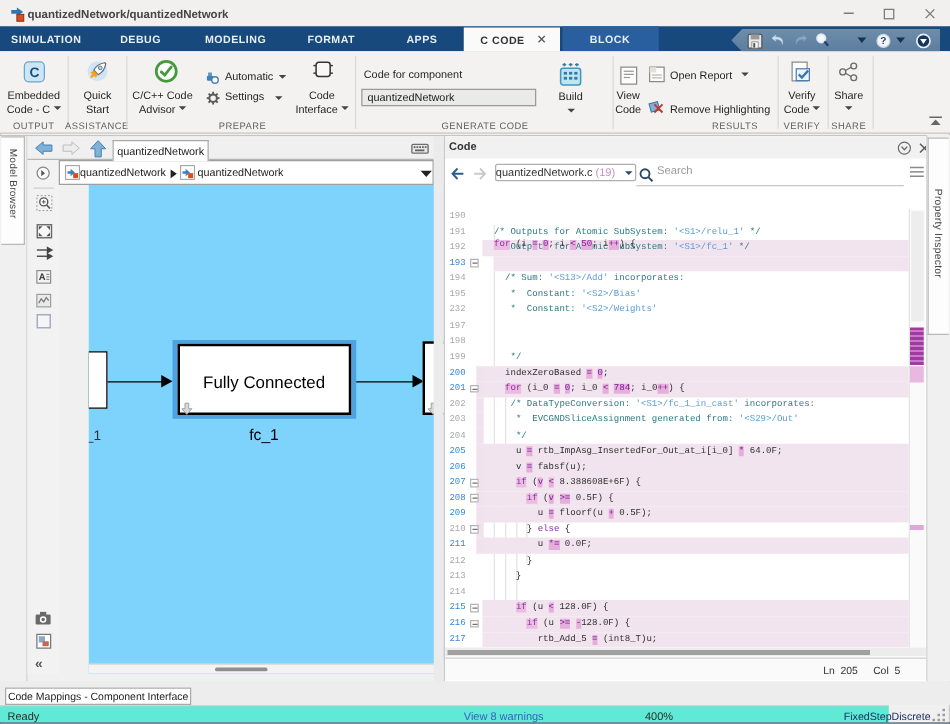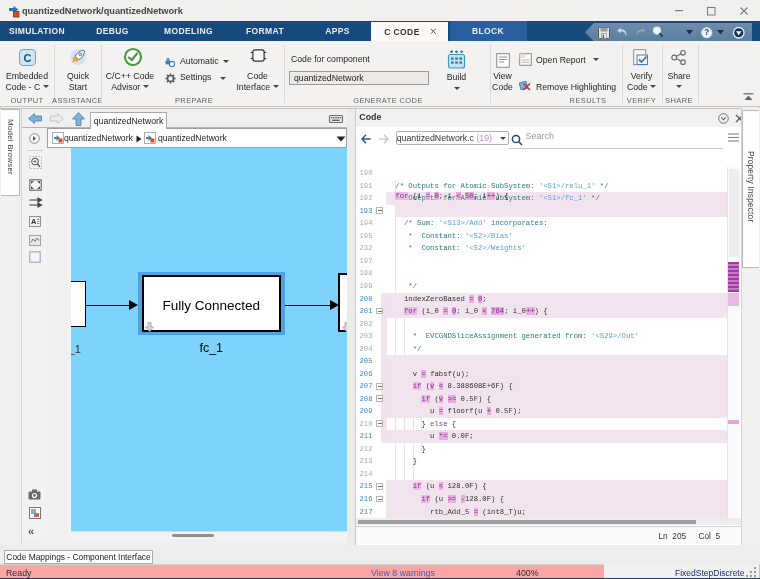--- a/index.html
+++ b/index.html
@@ -50,21 +50,21 @@
 .cline .k { color:#8a2fa8; }
 .cline .kt { color:#8a2fa8; background:#e9bce0; }
 .cline .c { color:#2d7a82; }
 .cline .q { color:#5a9fd0; }
 .cline .t { color:#7a1f96; background:#e6afdb; }
 .cline .f { color:#2e2e2e; }
 .iguide { position:absolute; width:1px; background:#e4e4e4; }
 
 #cmbar { left:0; top:545px; width:760px; height:19px; background:#ededed; }
 #cmtab { position:absolute; left:4px; top:4.5px; width:149px; height:14.5px; background:#fff; border:1px solid #ababab; font-size:8.4px; color:#222; text-align:center; line-height:13px; white-space:nowrap; }
-#statusbar { left:0; top:564px; width:604px; height:13.5px; background:#fca5a5; border-top:1px solid #d2d2d2; font-size:8.8px; color:#2b2b2b; }
+#statusbar { left:0; top:564px; width:711px; height:13.5px; background:#5eead4; border-top:1px solid #d2d2d2; font-size:8.8px; color:#2b2b2b; }
 #botborder { left:0; top:577.5px; width:760px; height:1.5px; background:#1e3c64; }
 svg { position:absolute; overflow:visible; }
 </style></head>
 <body>
 <div id="win"></div>
 
 <div class="abs" id="titlebar">
   <svg style="left:7px;top:4px" width="13" height="14" viewBox="0 0 13 14">
     <path d="M11.5 5.5 L6.5 2 L6.5 4 L2 4 L2 7 L6.5 7 L6.5 9 Z" fill="#2e75b6"></path>
     <rect x="6.5" y="7.5" width="5.5" height="5.5" fill="#d84e1f" stroke="#8c3010" stroke-width="0.8"></rect>
@@ -499,29 +499,31 @@
 <div class="hlband" style="top:292.5px"></div>
 <div class="lnum" style="top:292.5px;color:#3a86d8">200</div>
 <div class="cline" style="top:292.5px"><span class="p">    </span><span class="p">indexZeroBased </span><span class="t">=</span><span class="p"> </span><span class="t">0</span><span class="p">;</span></div>
 <div class="hlrow" style="left:385.5px;top:305.0px;width:341.5px"></div>
 <div class="hlband" style="top:305.0px"></div>
 <div class="lnum" style="top:305.0px;color:#3a86d8">201</div>
 <div class="fold" style="top:307.6px"></div>
 <div class="cline" style="top:305.0px"><span class="p">    </span><span class="kt">for</span><span class="p"> (i_0 </span><span class="t">=</span><span class="p"> </span><span class="t">0</span><span class="p">; i_0 </span><span class="t">&lt;</span><span class="p"> </span><span class="t">784</span><span class="p">; i_0</span><span class="t">++</span><span class="p">) {</span></div>
 <div class="hlband" style="top:317.6px"></div>
 <div class="lnum" style="top:317.6px;color:#a9a9a9">202</div>
+<div class="cline" style="top:317.6px"><span class="p">     </span><span class="c">/* DataTypeConversion: </span><span class="q">'&lt;S1&gt;/fc_1_in_cast'</span><span class="c"> incorporates:</span></div>
 <div class="hlband" style="top:330.1px"></div>
 <div class="lnum" style="top:330.1px;color:#a9a9a9">203</div>
 <div class="cline" style="top:330.1px"><span class="p">      </span><span class="c">*  EVCGNDSliceAssignment generated from: </span><span class="q">'&lt;S29&gt;/Out'</span></div>
 <div class="hlband" style="top:342.6px"></div>
 <div class="lnum" style="top:342.6px;color:#a9a9a9">204</div>
 <div class="cline" style="top:342.6px"><span class="p">      </span><span class="c">*/</span></div>
 <div class="hlrow" style="left:385.5px;top:355.1px;width:341.5px"></div>
 <div class="hlband" style="top:355.1px"></div>
 <div class="lnum" style="top:355.1px;color:#3a86d8">205</div>
+<div class="cline" style="top:355.1px"><span class="p">      </span><span class="p">u </span><span class="t">=</span><span class="p"> rtb_ImpAsg_InsertedFor_Out_at_i[i_0] </span><span class="t">*</span><span class="p"> 64.0F;</span></div>
 <div class="hlrow" style="left:385.5px;top:367.7px;width:341.5px"></div>
 <div class="hlband" style="top:367.7px"></div>
 <div class="lnum" style="top:367.7px;color:#3a86d8">206</div>
 <div class="cline" style="top:367.7px"><span class="p">      </span><span class="p">v </span><span class="t">=</span><span class="p"> </span><span class="f">fabsf</span><span class="p">(u);</span></div>
 <div class="hlrow" style="left:385.5px;top:380.2px;width:341.5px"></div>
 <div class="hlband" style="top:380.2px"></div>
 <div class="lnum" style="top:380.2px;color:#3a86d8">207</div>
 <div class="fold" style="top:382.8px"></div>
 <div class="cline" style="top:380.2px"><span class="p">      </span><span class="kt">if</span><span class="p"> (</span><span class="t">v</span><span class="p"> </span><span class="t">&lt;</span><span class="p"> 8.388608E+6F) {</span></div>
 <div class="hlrow" style="left:385.5px;top:392.7px;width:341.5px"></div>

